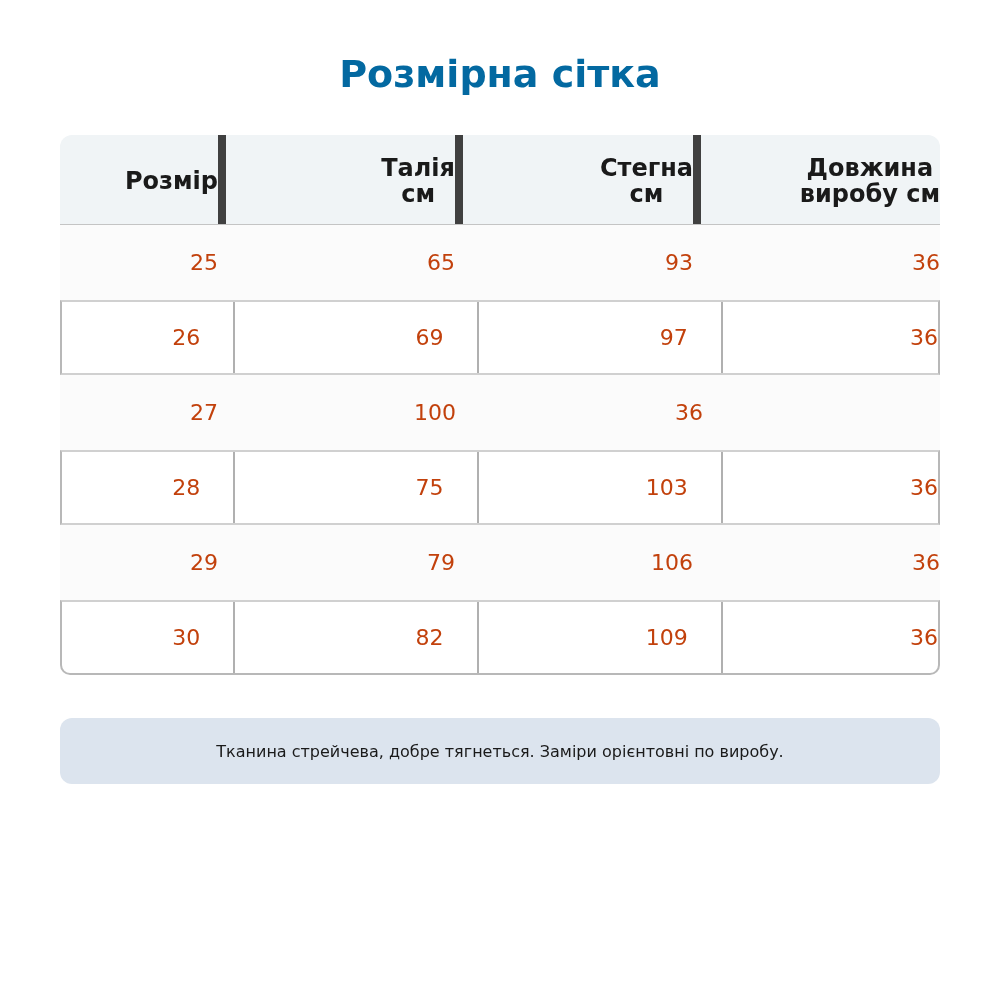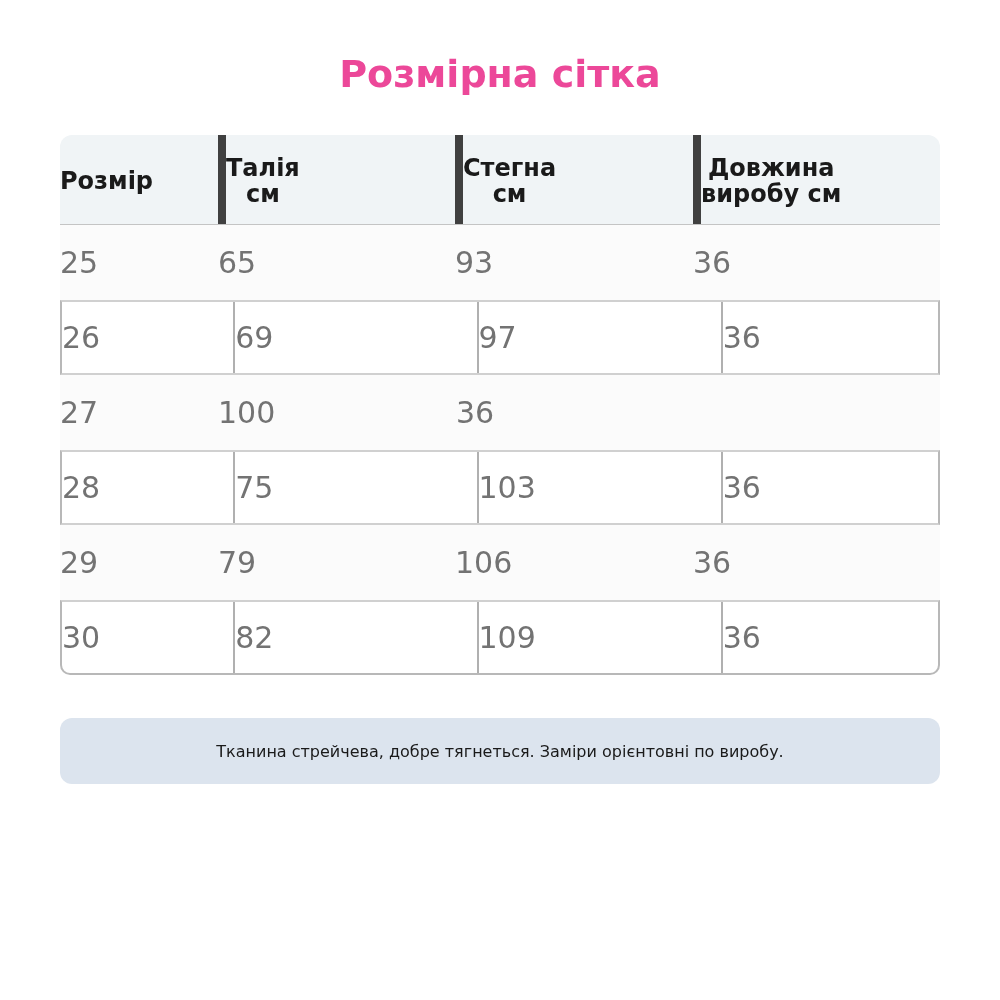--- a/index.html
+++ b/index.html
@@ -17,37 +17,37 @@
     }
     .title {
       position: absolute;
       top: 50px;
       left: 0;
       width: 1000px;
       text-align: center;
       font-size: 38px;
       font-weight: bold;
       line-height: 48px;
-      color: #ec4899;
+      color: #0369a1;
     }
     .table {
       position: absolute;
       left: 60px;
       top: 135px;
       width: 880px;
     }
     .row {
       display: flex;
       width: 880px;
       box-sizing: border-box;
     }
     .cell {
       display: flex;
       align-items: center;
-      justify-content: flex-start;
+      justify-content: flex-end;
       text-align: center;
       box-sizing: border-box;
     }
     .c0 { width: 158px; }
     .c1 { width: 237px; }
     .c2 { width: 238px; }
     .c3 { width: 247px; }
 
     .header-row {
       height: 90px;
@@ -61,22 +61,22 @@
       line-height: 26px;
       color: #1a1a1a;
       padding-top: 2px;
     }
     .header-row .cell + .cell {
       border-left: 8px solid #404040;
     }
 
     .data-row {
       height: 75px;
-      font-size: 30px;
-      color: #737373;
+      font-size: 22px;
+      color: #c2410c;
     }
     .data-row.odd {
       background: #fbfbfb;
     }
     .data-row.even {
       background: #ffffff;
       border-top: 2px solid #d0d0d0;
       border-bottom: 2px solid #d0d0d0;
       border-left: 2px solid #b8b8b8;
       border-right: 2px solid #b8b8b8;

